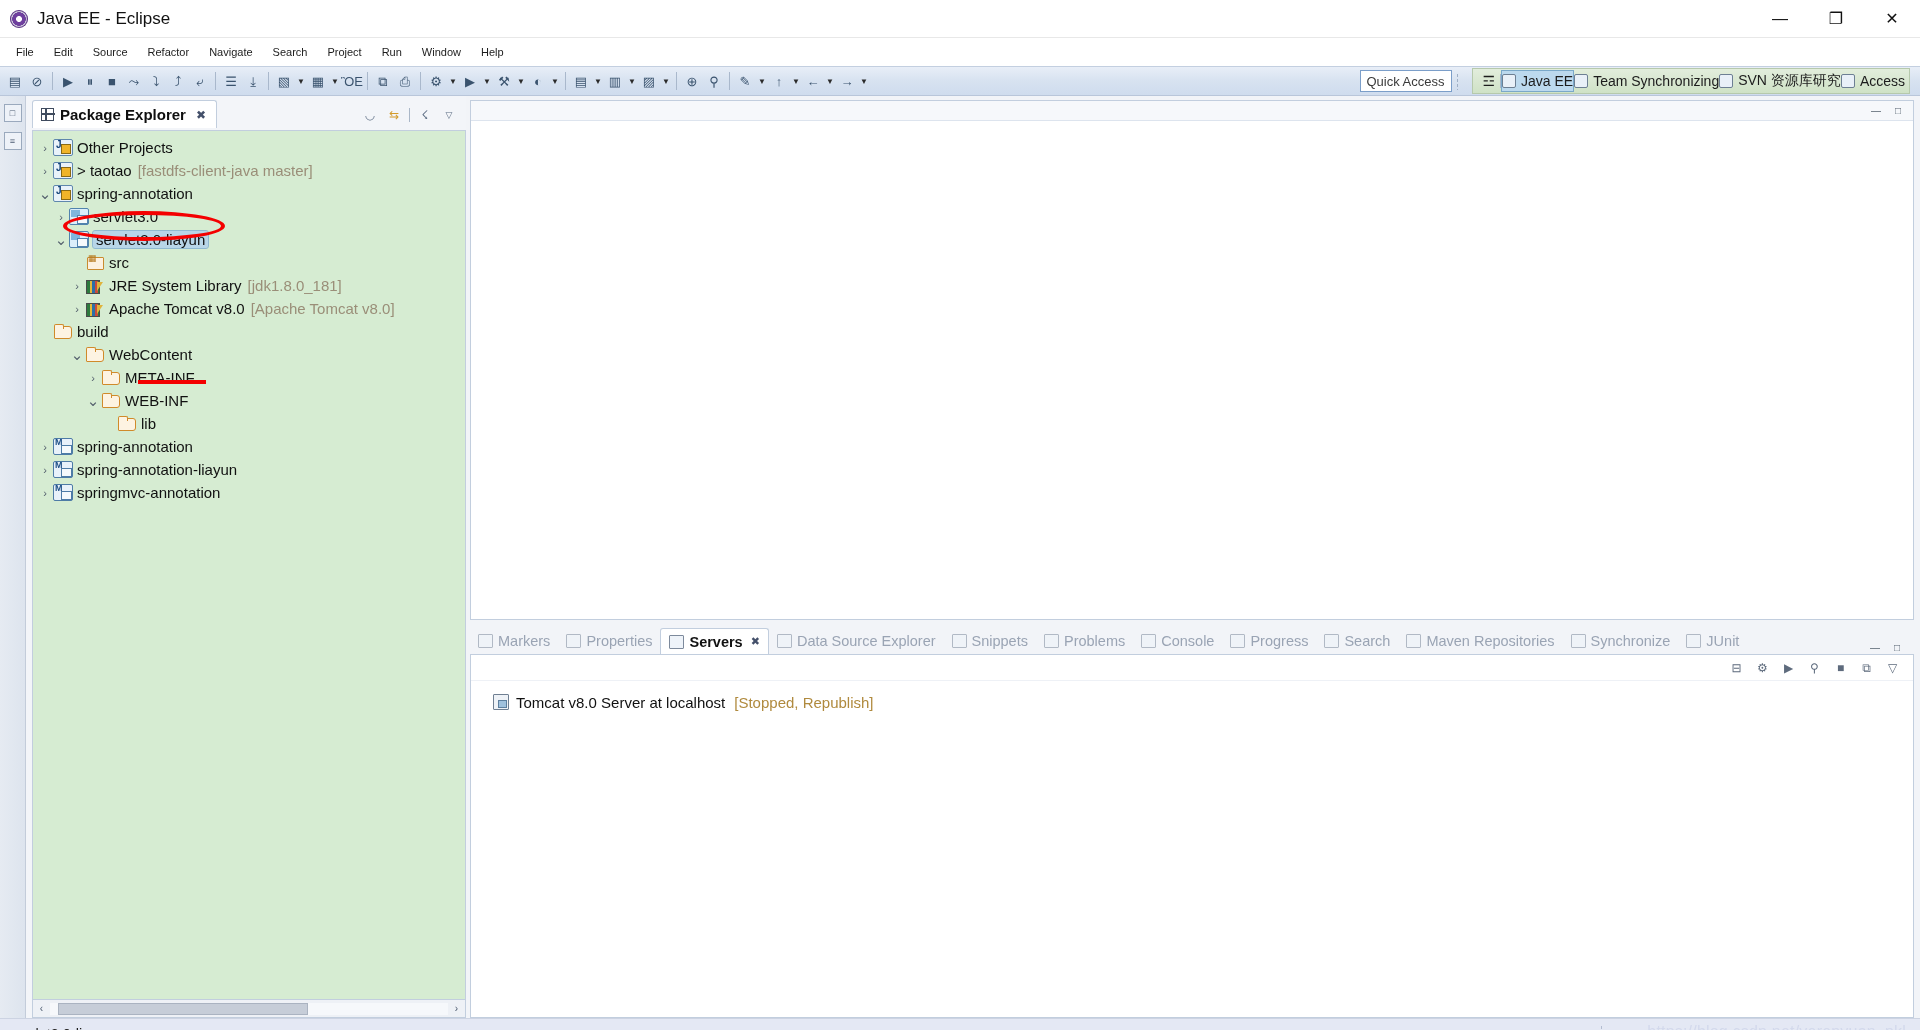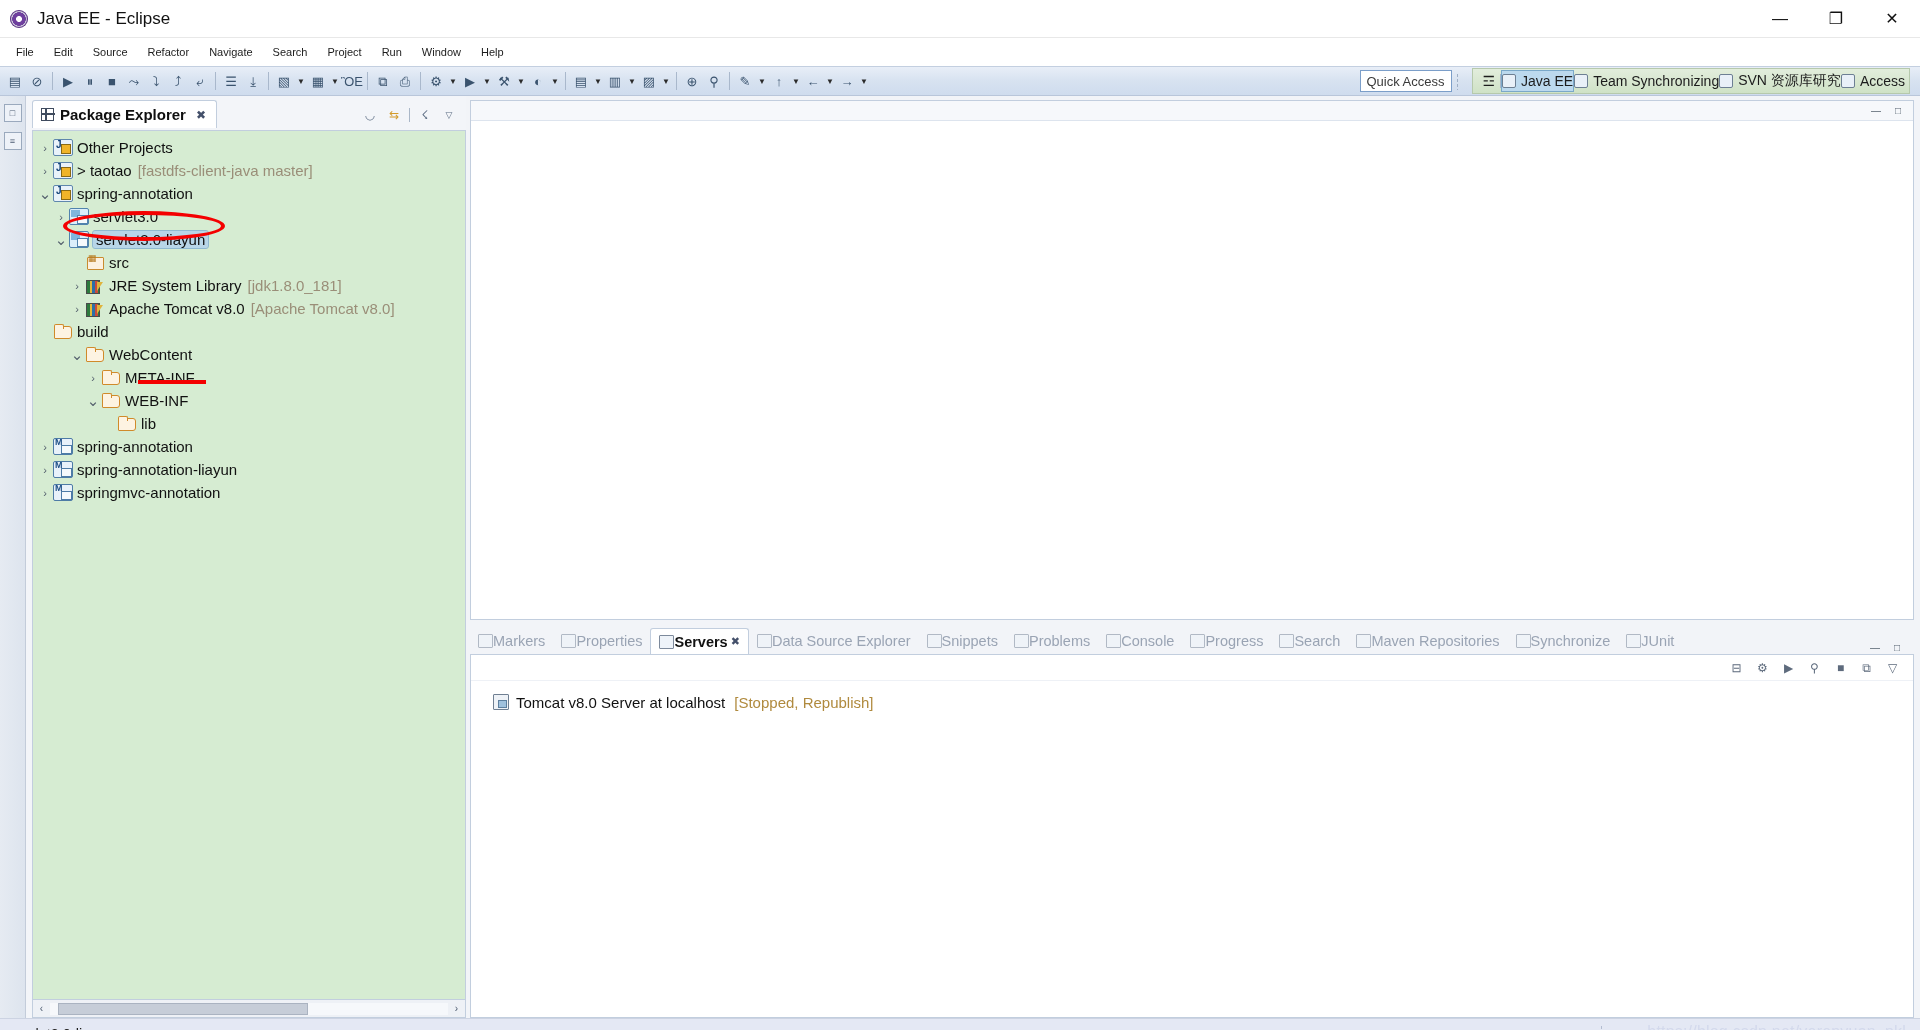--- a/index.html
+++ b/index.html
@@ -180,21 +180,21 @@
     display: flex; align-items: center; justify-content: flex-end; gap: 8px; padding-right: 8px;
   }
   .mini-btn { width: 14px; height: 13px; font-size: 10px; color: #55616f;
               display:flex; align-items:center; justify-content:center; }
 
   .bottom-view { flex: 1; display: flex; flex-direction: column; margin-top: 6px; }
   .bv-tabrow {
     display: flex; align-items: flex-end; height: 28px; position: relative;
   }
   .bv-tab {
-    display: flex; align-items: center; height: 26px; padding: 0 8px;
+    display: flex; align-items: center; gap: 5px; height: 26px; padding: 0 8px;
     font-size: 14.5px; color: #9aa4b4; white-space: nowrap;
   }
   .bv-tab .bvi { width: 15px; height: 14px; flex: 0 0 15px; position: relative; opacity: .55;}
   .bv-tab.active {
     background: #ffffff; border: 1px solid #c2cede; border-bottom: none;
     border-radius: 3px 3px 0 0; color: #111; font-weight: bold;
   }
   .bv-tab.active .bvi { opacity: 1; }
   .bv-tools { margin-left: auto; display: flex; align-items: center; gap: 8px; padding-right: 10px; }
 

